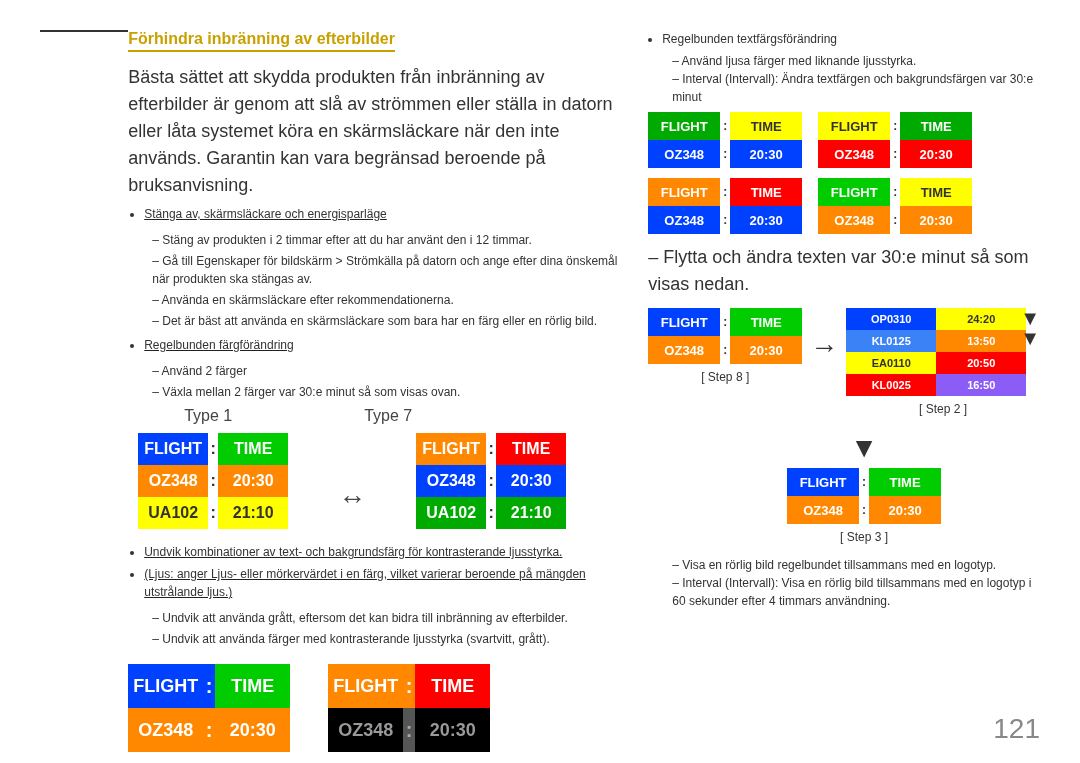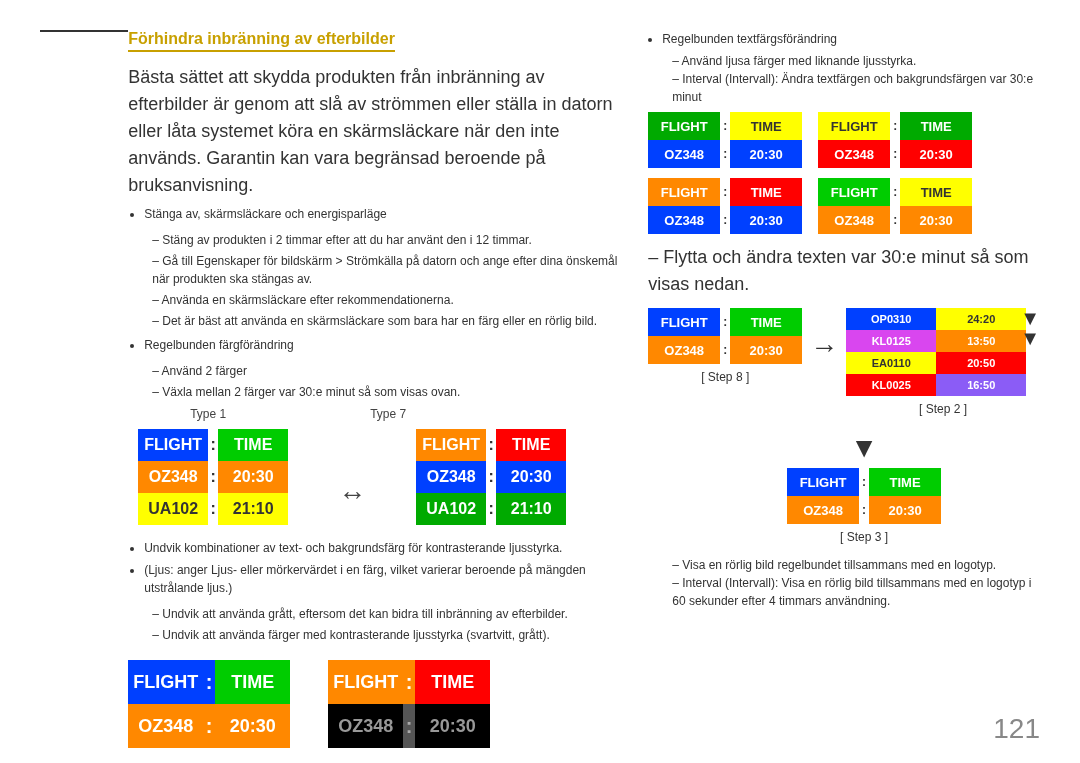--- a/index.html
+++ b/index.html
@@ -49,20 +49,21 @@
     }
     p.body-text {
       font-size: 18px;
       color: #333;
       margin-bottom: 6px;
       line-height: 1.5;
     }
     .bullet-list {
       margin-left: 16px;
       margin-bottom: 8px;
+      text-decoration: underline;
     }
     .bullet-list li {
       font-size: 12px;
       color: #333;
       list-style: disc;
       margin-bottom: 4px;
       line-height: 1.5;
     }
     .dash-list {
       margin-left: 24px;
@@ -72,21 +73,21 @@
       font-size: 12px;
       color: #333;
       list-style: none;
       margin-bottom: 3px;
       line-height: 1.5;
     }
     .dash-list li::before {
       content: "– ";
     }
     .type-label {
-      font-size: 12px;
+      font-size: 16px;
       color: #444;
       margin-bottom: 4px;
     }
     .type-row {
       display: flex;
       gap: 40px;
       margin-bottom: 14px;
       align-items: flex-start;
     }
     .flight-board {
@@ -214,21 +215,21 @@
     .s2c {
       width: 90px;
       height: 22px;
       display: flex;
       align-items: center;
       justify-content: center;
       font-weight: bold;
       font-size: 11px;
     }
     .s2-blue { background: #0040ff; color: #fff; }
-    .s2-green { background: #d946ef; color: #fff; }
+    .s2-green { background: #3b82f6; color: #fff; }
     .s2-yellow { background: #ffff00; color: #333; }
     .s2-red { background: #ff0000; color: #fff; }
     .down-arrow-block {
       display: flex;
       flex-direction: column;
       align-items: flex-start;
       margin-left: -10px;
       margin-top: 0px;
     }
     .down-arr {

